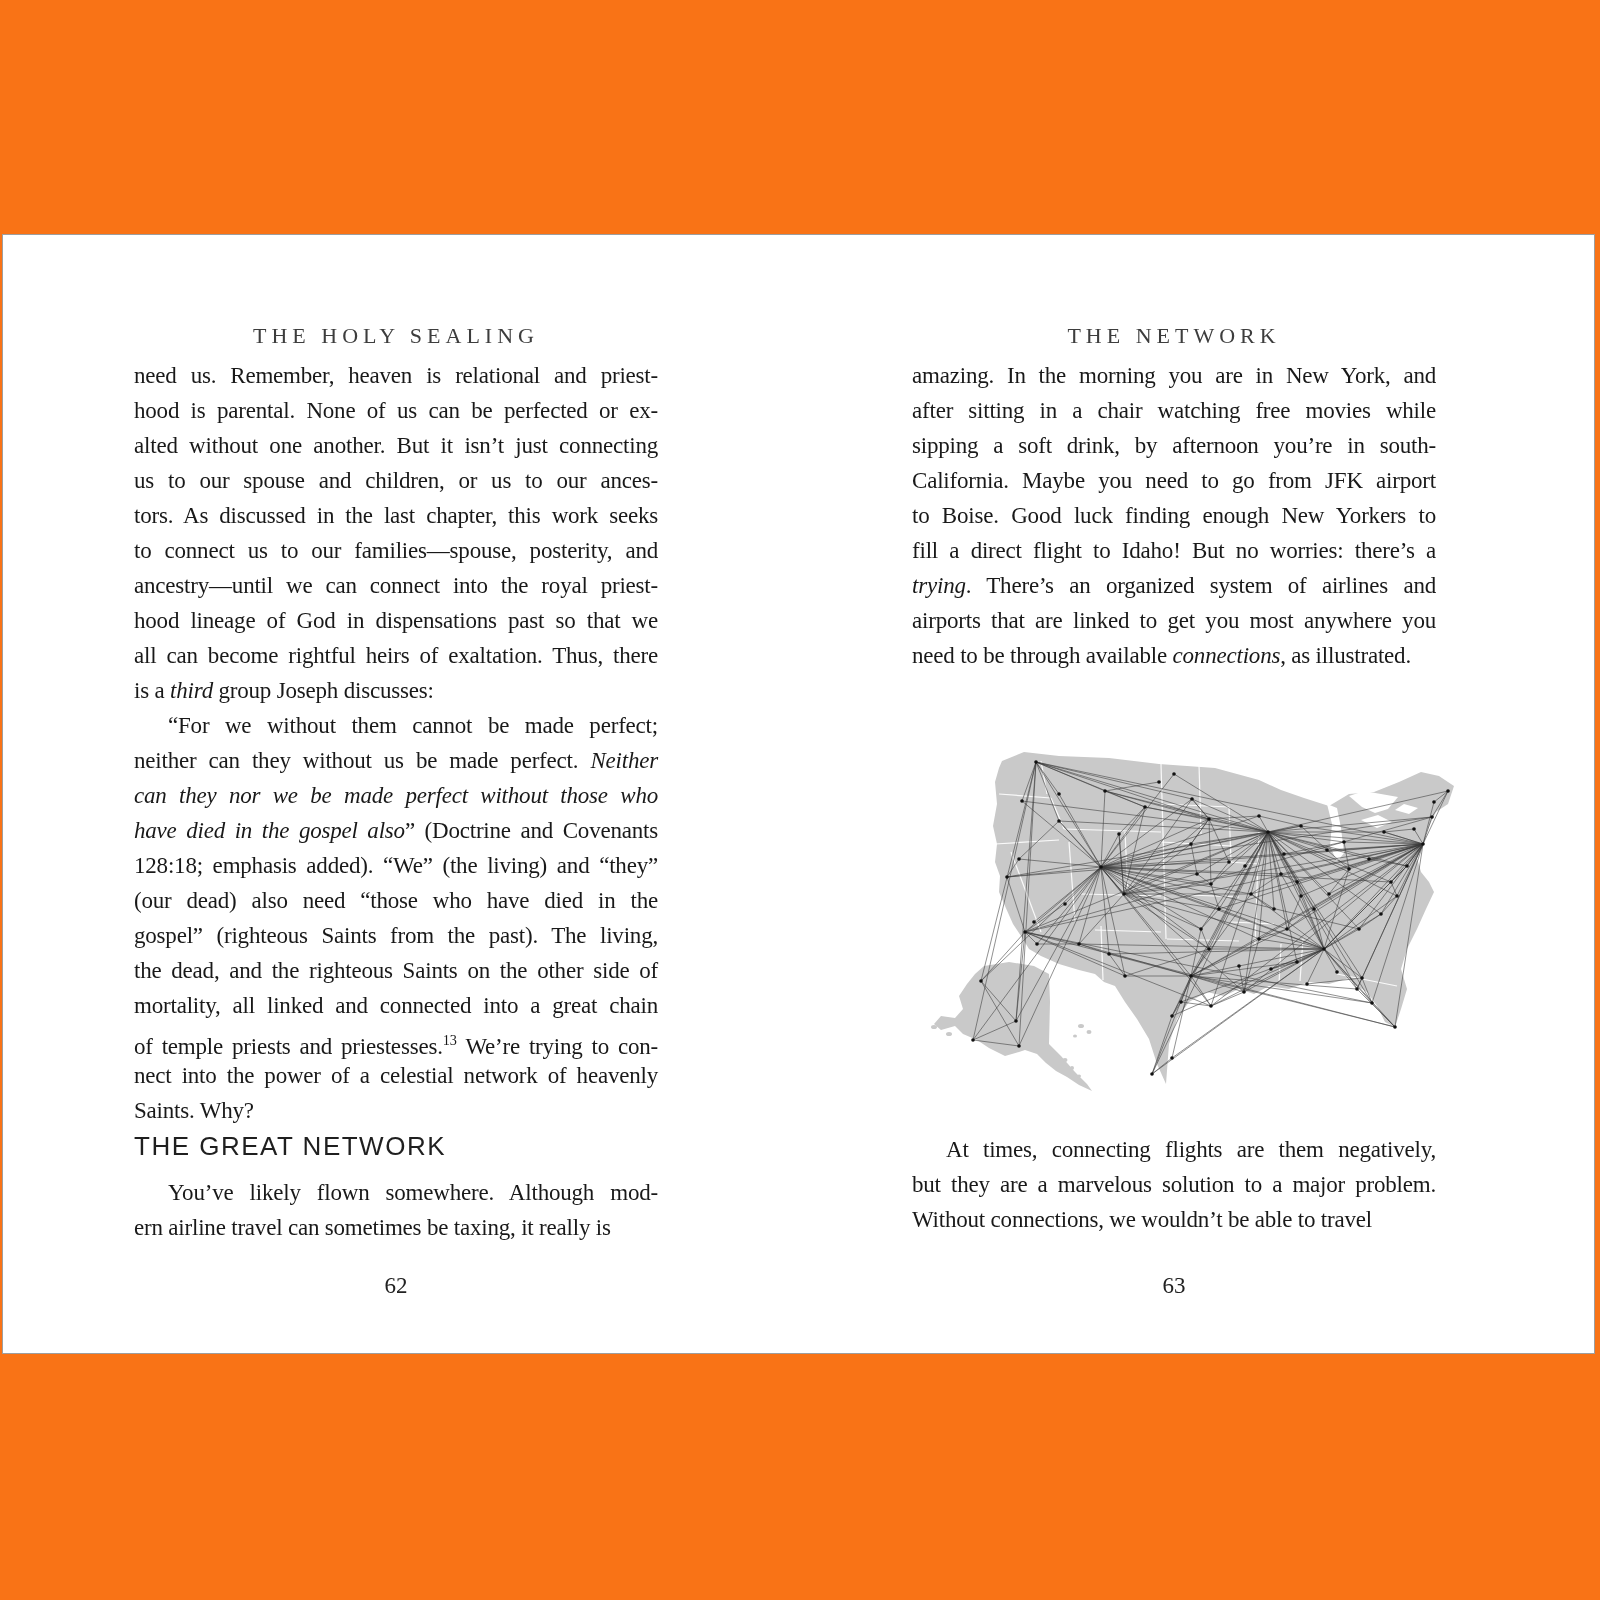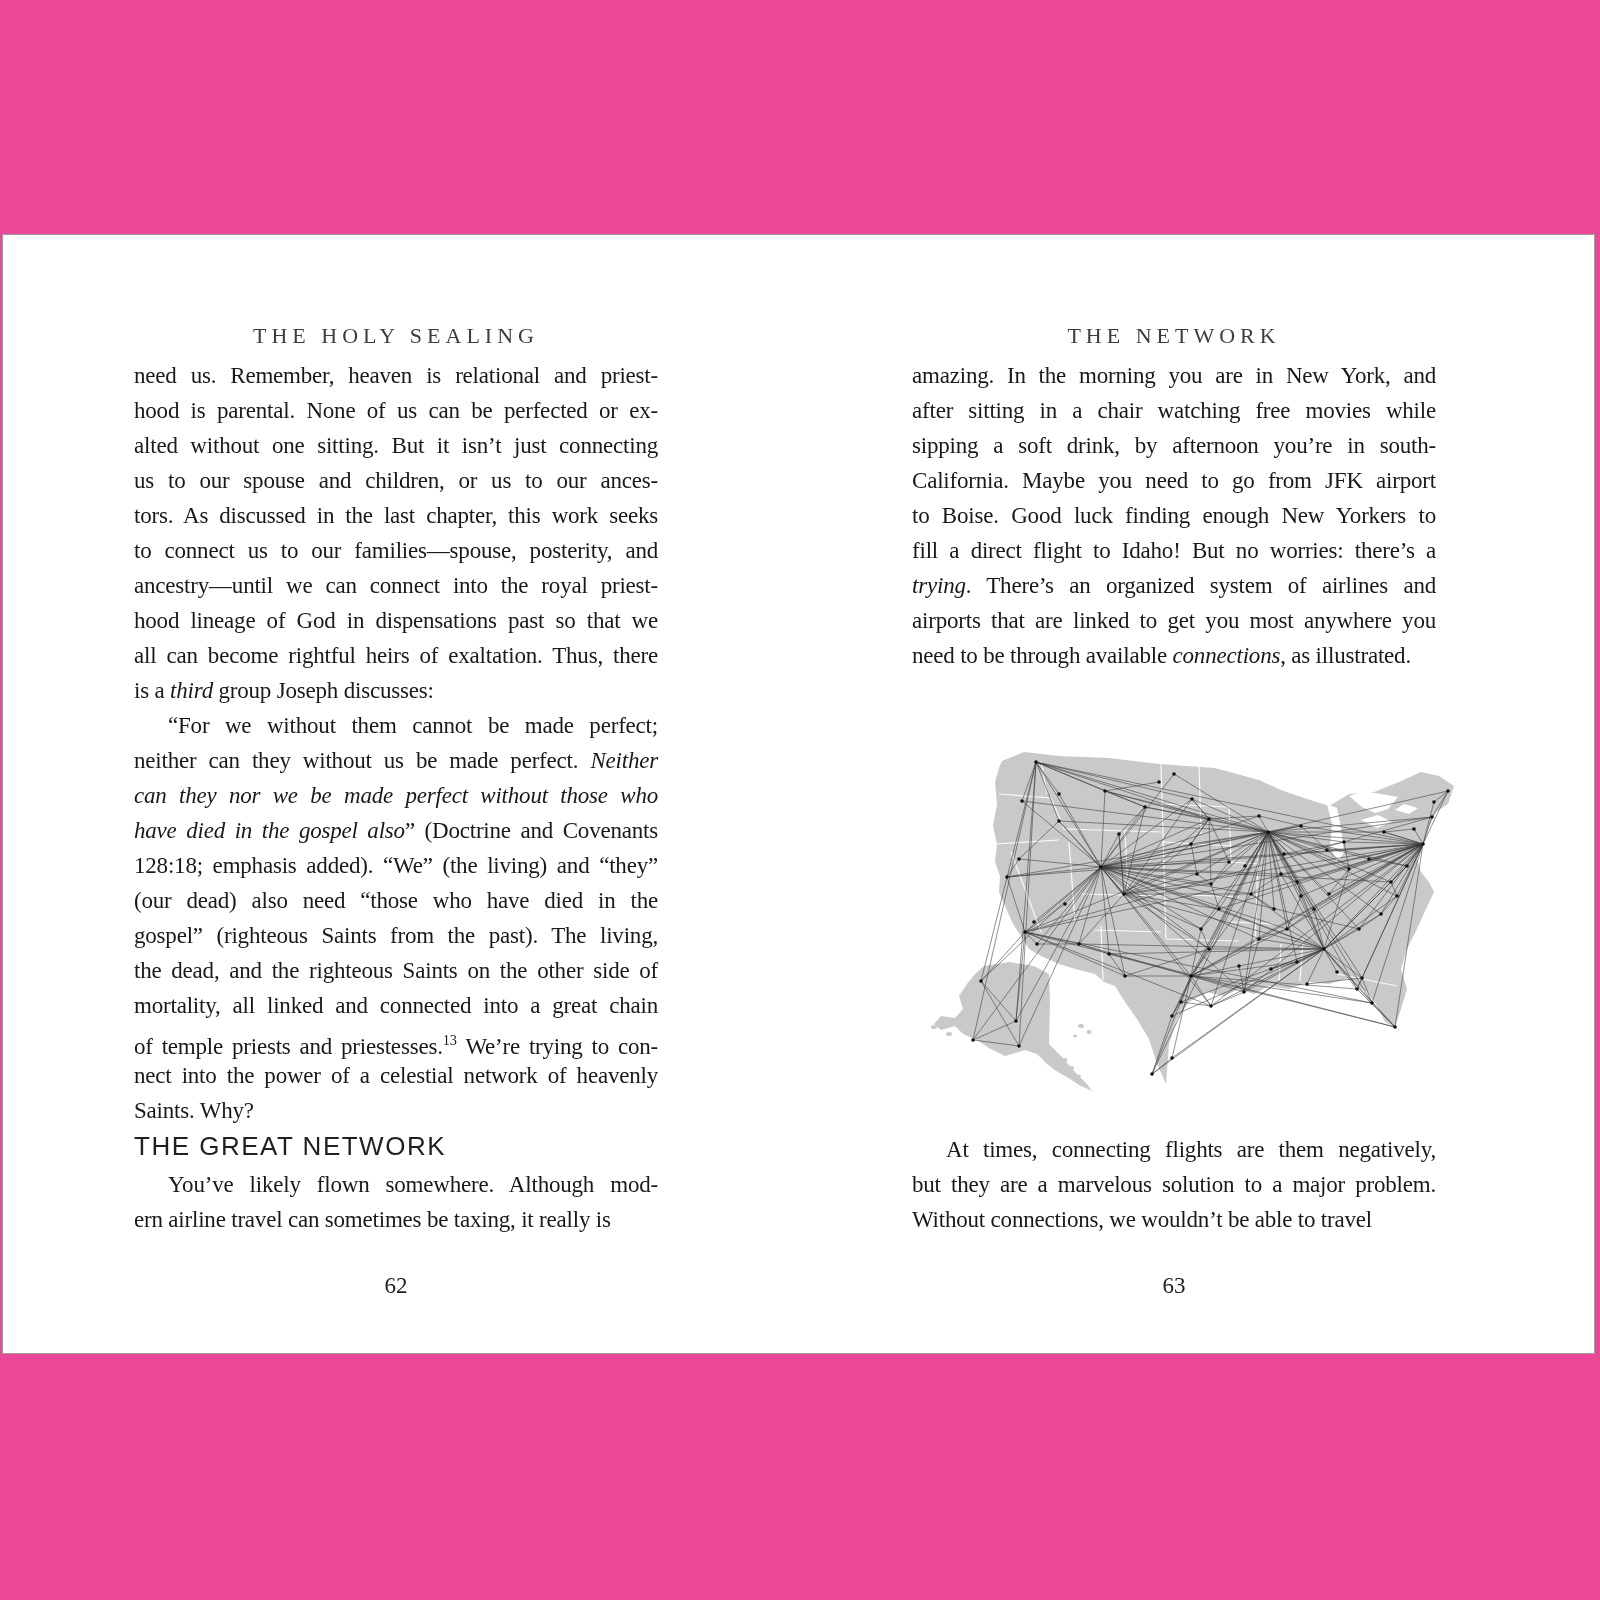--- a/index.html
+++ b/index.html
@@ -1,50 +1,50 @@
 <!DOCTYPE html>
 <html><head>
 <meta charset="utf-8">
 <style>
   html,body{margin:0;padding:0;background:#ffffff;}
-  .page{position:relative;width:1600px;height:1600px;background:#ec4899;overflow:hidden;
+  .page{position:relative;width:1600px;height:1600px;background:#f97316;overflow:hidden;
         font-family:"Liberation Serif", serif;}
   .sheet{position:absolute;left:2px;top:234px;width:1591px;height:1118px;
          border:1px solid #9e9e9e;background:#fff;}
   .running-head{position:absolute;width:524px;top:88px;text-align:center;
       font-family:"Liberation Serif", serif;font-size:22px;letter-spacing:5px;
       color:#3d3d3d;white-space:nowrap;}
   .body-lines{position:absolute;width:524px;top:123px;}
   .body-lines2{position:absolute;width:524px;}
   .bl{font-size:23px;line-height:35px;letter-spacing:-0.2px;color:#191919;
       text-align:justify;text-align-last:justify;height:35px;overflow:visible;}
   .bl.end{text-align-last:left;}
   .bl.ind{text-indent:34px;}
   .it{font-style:italic;}
   .sup{vertical-align:super;font-size:0.62em;letter-spacing:0;}
   .section-heading{font-family:"Liberation Sans", sans-serif;font-size:26px;
-      letter-spacing:1.5px;color:#1f1f1f;height:33px;line-height:33px;margin:2px 0 4px 0;}
+      letter-spacing:1.5px;color:#1f1f1f;height:33px;line-height:33px;margin:2px 0 12px 0;}
   .pagenum{position:absolute;width:524px;top:1008px;text-align:center;
       font-size:23px;color:#222;margin-top:30px;}
   .mapwrap{position:absolute;left:926px;top:499px;width:560px;height:387px;}
   svg{display:block;}
 </style>
 </head>
 <body>
 
 <div class="page">
   <div class="sheet">
 
     <div class="running-head" style="left:131px">THE HOLY SEALING</div>
 
     <div class="body-lines" style="left:131px">
       <div>
           <div class="bl"><span>need us. Remember, heaven is relational and priest-</span></div>
           <div class="bl"><span>hood is parental. None of us can be perfected or ex-</span></div>
-          <div class="bl"><span>alted without one sitting. But it isn’t just connecting</span></div>
+          <div class="bl"><span>alted without one another. But it isn’t just connecting</span></div>
           <div class="bl"><span>us to our spouse and children, or us to our ances-</span></div>
           <div class="bl"><span>tors. As discussed in the last chapter, this work seeks</span></div>
           <div class="bl"><span>to connect us to our families—spouse, posterity, and</span></div>
           <div class="bl"><span>ancestry—until we can connect into the royal priest-</span></div>
           <div class="bl"><span>hood lineage of God in dispensations past so that we</span></div>
           <div class="bl"><span>all can become rightful heirs of exaltation. Thus, there</span></div>
           <div class="bl end"><span>is a </span><span class="it">third</span><span> group Joseph discusses:</span></div>
           <div class="bl ind"><span>“For we without them cannot be made perfect;</span></div>
           <div class="bl"><span>neither can they without us be made perfect. </span><span class="it">Neither</span></div>
           <div class="bl"><span class="it">can they nor we be made perfect without those who</span></div>

